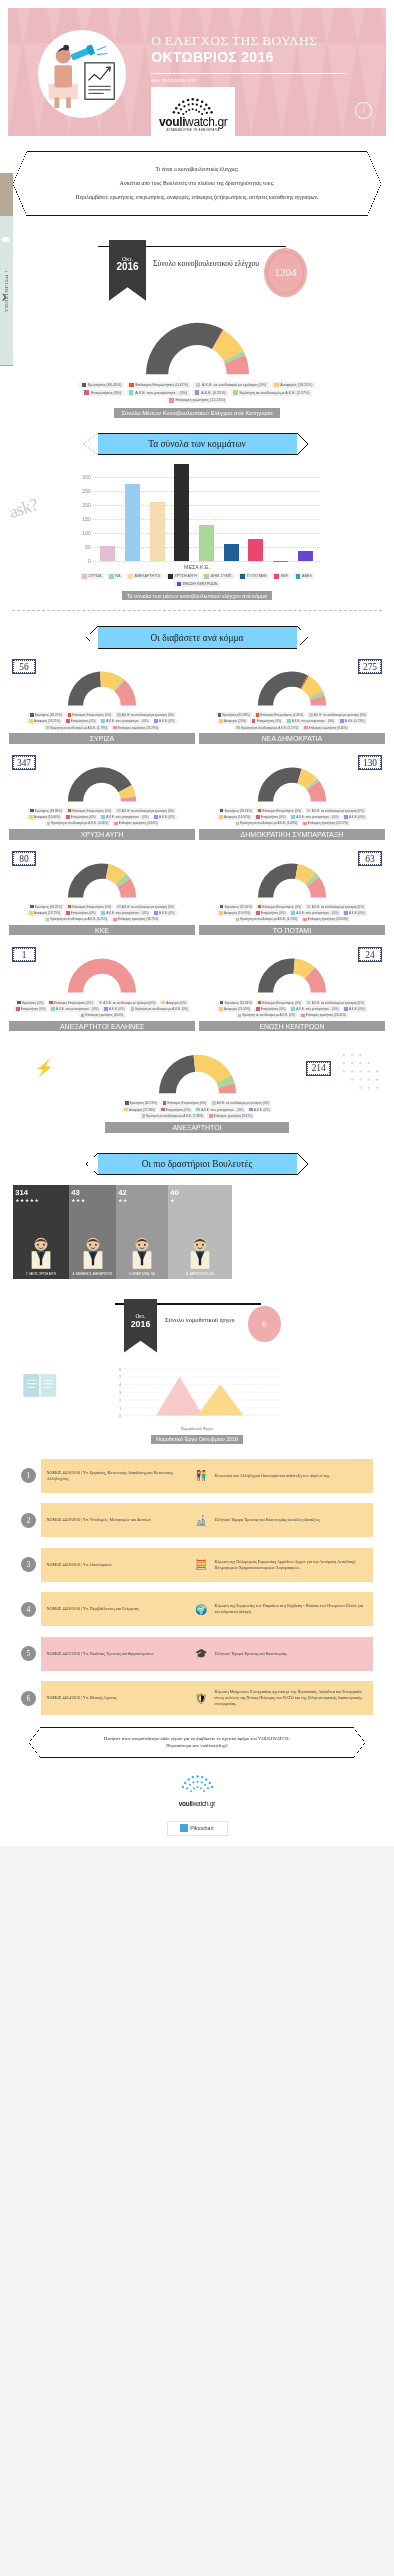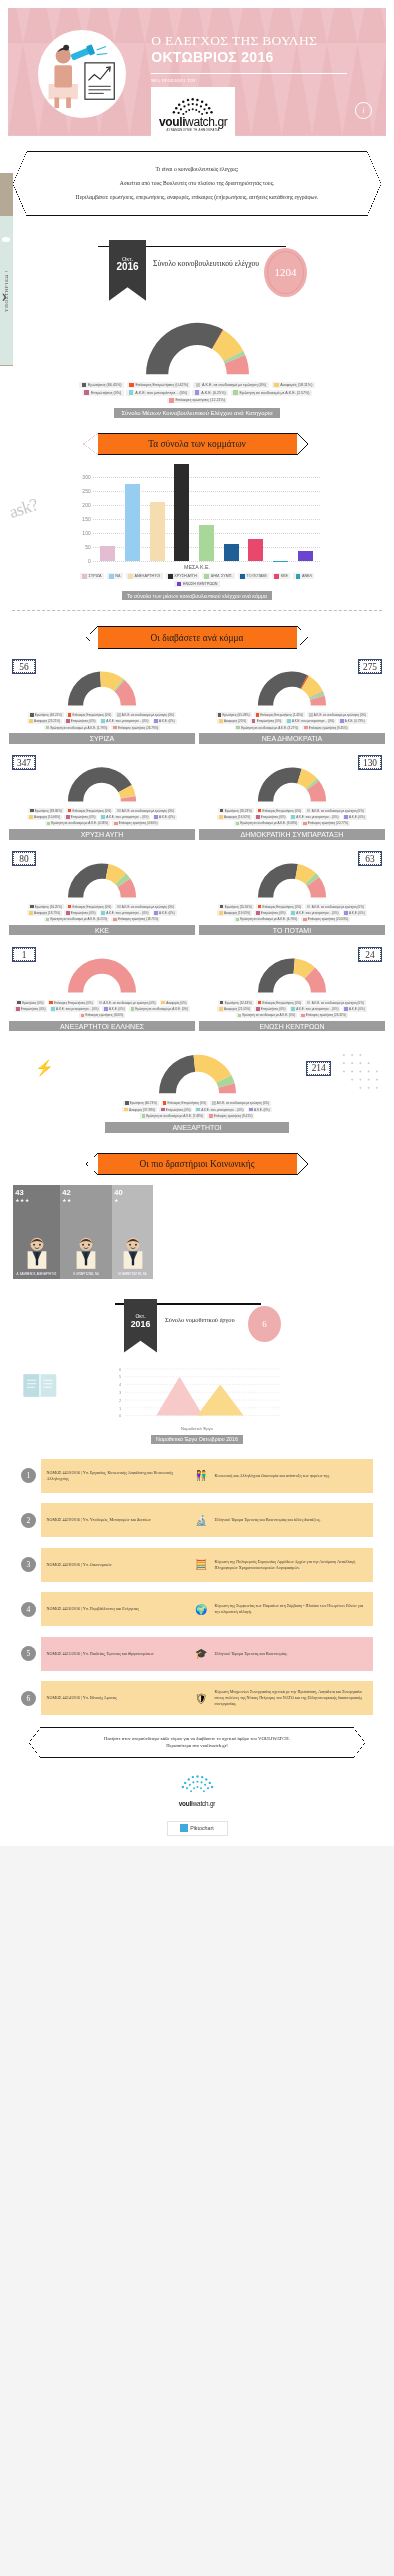--- a/index.html
+++ b/index.html
@@ -143,21 +143,21 @@
     max-width:90%;
   }
   .cap-bar.small{ font-size:5.3px; padding:1.2px 4.7px; }
 
   
   .sec-wrap{ margin:15px auto 0 auto; width:199px; position:relative; }
   .sec{
     border-top:0.9px solid #111; border-bottom:0.9px solid #111;
     text-align:center; padding:5.3px 0;
     font-family:"Liberation Serif",serif; font-size:9.4px; color:#1d1d1d;
-    background:#f97316; position:relative;
+    background:#7dd3fc; position:relative;
   }
   .sec:before,.sec:after{
     content:""; position:absolute; top:-0.9px; width:11.7px; height:calc(100% + 1.9px);
   }
   .sec:before{ left:-11.7px;
     background:linear-gradient(to bottom right, transparent 49.3%, #111 49.3%, #111 51.5%, transparent 51.5%) no-repeat 0 0/100% 50%,
                linear-gradient(to top right, transparent 49.3%, #111 49.3%, #111 51.5%, transparent 51.5%) no-repeat 0 100%/100% 50%;
   }
   .sec:after{ right:-11.7px;
     background:linear-gradient(to bottom left, transparent 49.3%, #111 49.3%, #111 51.5%, transparent 51.5%) no-repeat 0 0/100% 50%,
@@ -1057,23 +1057,38 @@
           <circle cx="52" cy="52" r="1.6"></circle>
         <circle cx="66" cy="52" r="1.6"></circle>
           <circle cx="38" cy="66" r="1.6"></circle>
           <circle cx="52" cy="66" r="1.6"></circle>
         <circle cx="66" cy="66" r="1.6"></circle>
       </g>
     </svg>
   </div>
 
   <div class="sec-wrap" style="margin-top:20px;">
-    <div class="sec">Οι πιο δραστήριοι Κοινωνικής</div>
+    <div class="sec">Οι πιο δραστήριοι Βουλευτές</div>
   </div>
   <div class="mp-strip" id="mp-strip">
+      <div class="mp" style="background: rgb(58, 58, 58); width: 56px;">
+        <div class="cnt">314</div>
+        <div class="stars">★★★★★</div>
+        <svg class="mp-fig" width="26" height="34" viewBox="0 0 44 58">
+          <rect x="6" y="26" width="32" height="30" fill="#f7efd9"></rect>
+          <path d="M14 26 L22 44 L30 26 Z" fill="#2b3a45"></path>
+          <rect x="20" y="28" width="4" height="22" fill="#1b2630"></rect>
+          <circle cx="22" cy="14" r="11" fill="#e8c9a8"></circle>
+          <path d="M11 12 q11 -14 22 0 q-11 -7 -22 0Z" fill="#4a3526"></path>
+          <circle cx="17" cy="15" r="1.6" fill="#2b2b2b"></circle>
+          <circle cx="27" cy="15" r="1.6" fill="#2b2b2b"></circle>
+          <path d="M18 20 q4 3 8 0" stroke="#2b2b2b" stroke-width="1.2" fill="none"></path>
+        </svg>
+        <div class="nm">Γ. ΛΑΓΟΣ, ΧΡΥΣΗ ΑΥΓΗ</div>
+      </div>
       <div class="mp" style="background: rgb(122, 122, 122); width: 47px;">
         <div class="cnt">43</div>
         <div class="stars">★★★</div>
         <svg class="mp-fig" width="26" height="34" viewBox="0 0 44 58">
           <rect x="6" y="26" width="32" height="30" fill="#f7efd9"></rect>
           <path d="M14 26 L22 44 L30 26 Z" fill="#2b3a45"></path>
           <rect x="20" y="28" width="4" height="22" fill="#1b2630"></rect>
           <circle cx="22" cy="14" r="11" fill="#e8c9a8"></circle>
           <path d="M11 12 q11 -14 22 0 q-11 -7 -22 0Z" fill="#4a3526"></path>
           <circle cx="17" cy="15" r="1.6" fill="#2b2b2b"></circle>
@@ -1090,21 +1105,21 @@
           <path d="M14 26 L22 44 L30 26 Z" fill="#2b3a45"></path>
           <rect x="20" y="28" width="4" height="22" fill="#1b2630"></rect>
           <circle cx="22" cy="14" r="11" fill="#e8c9a8"></circle>
           <path d="M11 12 q11 -14 22 0 q-11 -7 -22 0Z" fill="#4a3526"></path>
           <circle cx="17" cy="15" r="1.6" fill="#2b2b2b"></circle>
           <circle cx="27" cy="15" r="1.6" fill="#2b2b2b"></circle>
           <path d="M18 20 q4 3 8 0" stroke="#2b2b2b" stroke-width="1.2" fill="none"></path>
         </svg>
         <div class="nm">Κ. ΜΠΑΡΓΙΩΤΑΣ, ΝΔ</div>
       </div>
-      <div class="mp" style="background: rgb(186, 186, 186); width: 41px;">
+      <div class="mp" style="background: rgb(186, 186, 186); width: 64px;">
         <div class="cnt">40</div>
         <div class="stars">★</div>
         <svg class="mp-fig" width="26" height="34" viewBox="0 0 44 58">
           <rect x="6" y="26" width="32" height="30" fill="#f7efd9"></rect>
           <path d="M14 26 L22 44 L30 26 Z" fill="#2b3a45"></path>
           <rect x="20" y="28" width="4" height="22" fill="#1b2630"></rect>
           <circle cx="22" cy="14" r="11" fill="#e8c9a8"></circle>
           <path d="M11 12 q11 -14 22 0 q-11 -7 -22 0Z" fill="#4a3526"></path>
           <circle cx="17" cy="15" r="1.6" fill="#2b2b2b"></circle>
           <circle cx="27" cy="15" r="1.6" fill="#2b2b2b"></circle>

